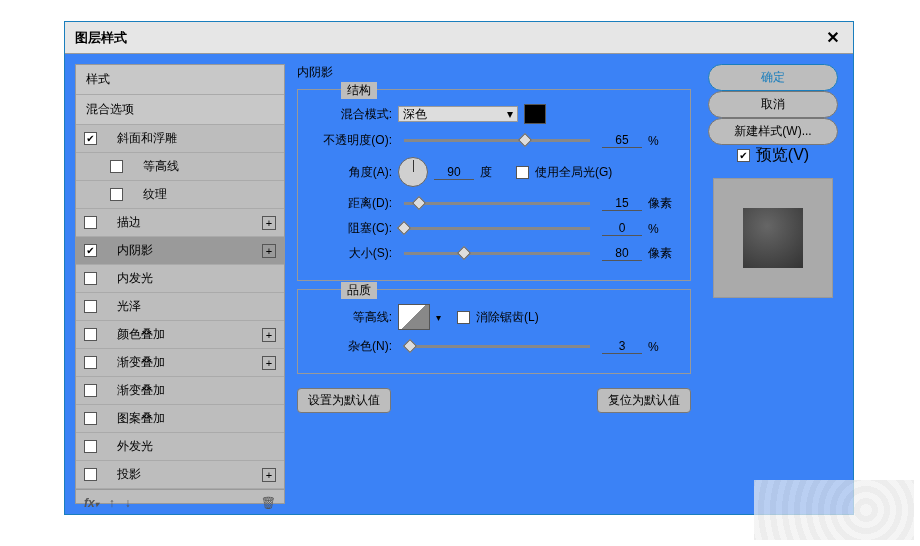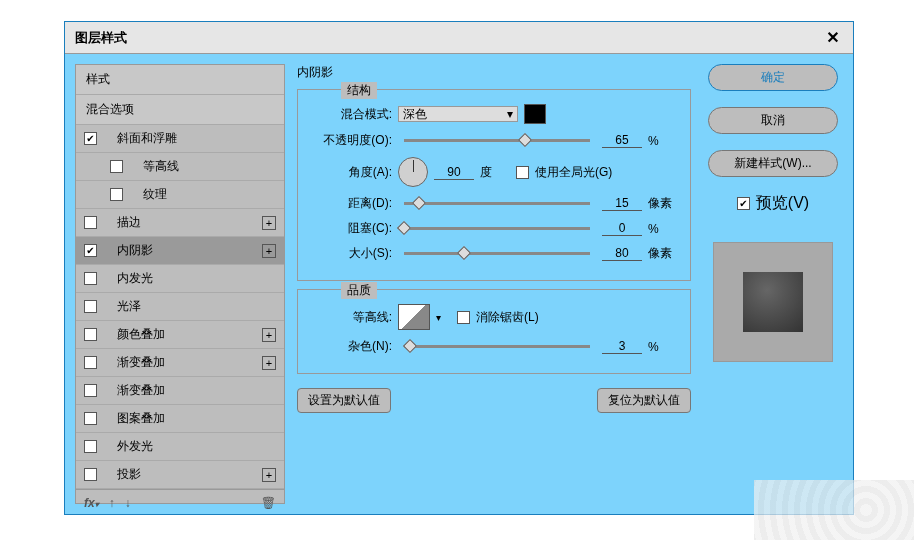--- a/index.html
+++ b/index.html
@@ -1,21 +1,21 @@
 <!DOCTYPE html>
 <html><head>
 <meta charset="utf-8">
 <style>
 * { box-sizing: border-box; margin: 0; padding: 0; font-family: "Microsoft YaHei", sans-serif; }
 body { background: #fff; width: 920px; height: 546px; position: relative; }
 .dialog {
   position: absolute;
   left: 64px; top: 21px;
   width: 790px; height: 494px;
-  background: #7dd3fc;
+  background: #3b82f6;
   border: 1px solid #1a7ebd;
 }
 .titlebar {
   height: 32px;
   background: #e6e6e6;
   border-bottom: 1px solid #999;
   display: flex;
   align-items: center;
   padding: 0 10px;
   font-size: 13px;
@@ -162,21 +162,21 @@
   font-size:12px;
   background:#bdbdbd;
 }
 .btn.small { border-radius:4px; padding:3px 10px; }
 .default-btns { display:flex; gap:12px; justify-content:space-between; margin-top:6px; }
 .right-col {
   width:140px;
   display:flex;
   flex-direction:column;
   align-items:center;
-  gap:16px;
+  gap:0;
 }
 .right-col .btn { width:130px; }
 .btn.primary { border:1px solid #1a7ebd; color:#1a7ebd; }
 .preview-box {
   width:120px; height:120px;
   border:1px solid #999;
   background:#aaa;
   display:flex;
   align-items:center;
   justify-content:center;

